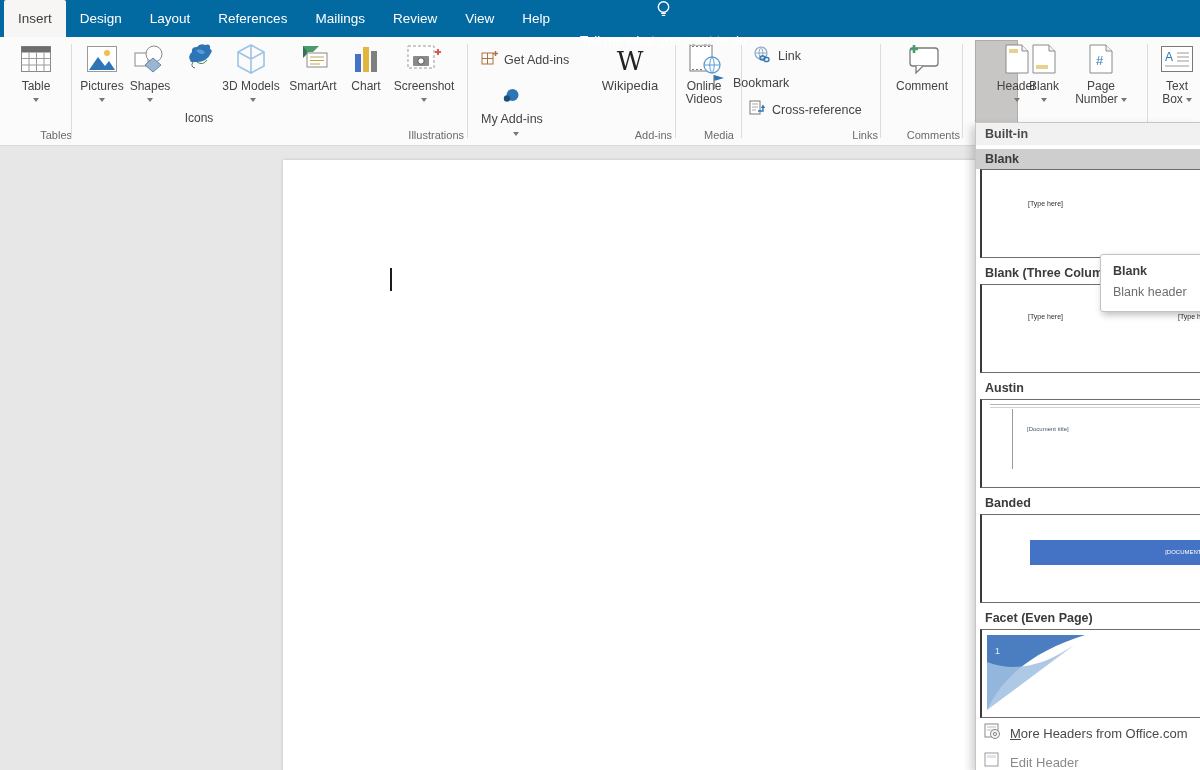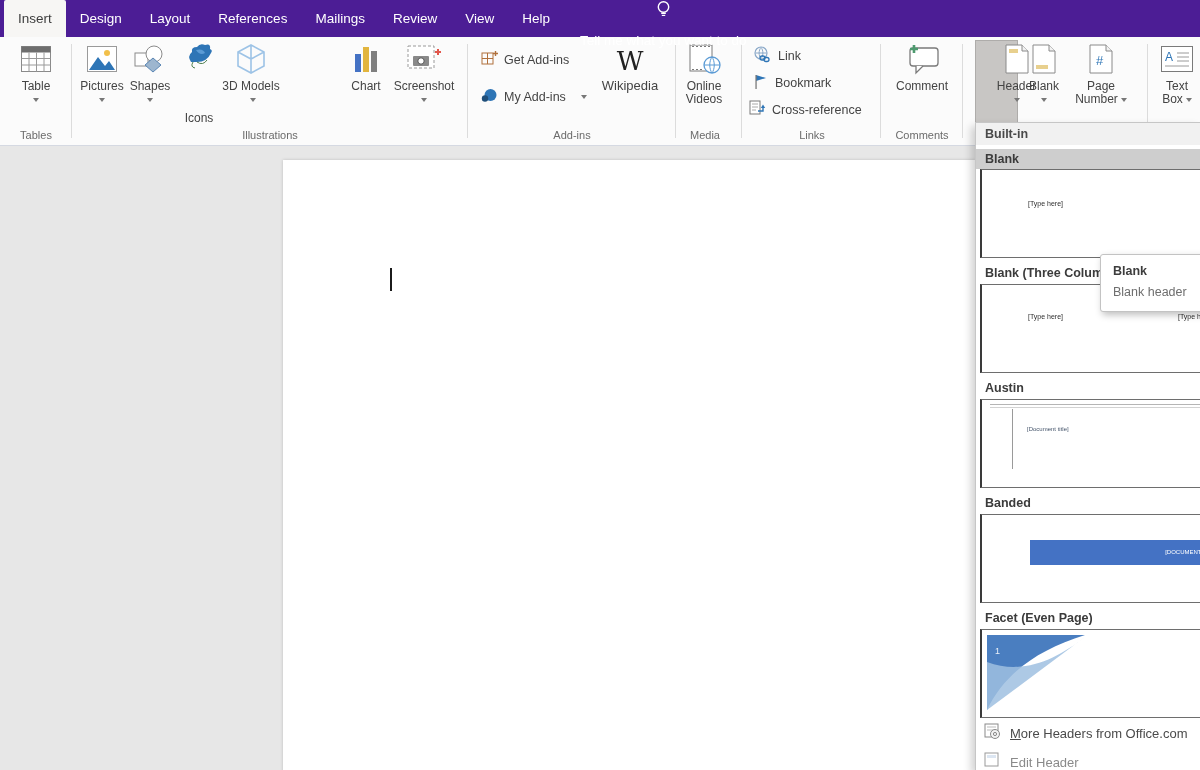--- a/index.html
+++ b/index.html
@@ -1,29 +1,29 @@
 <!DOCTYPE html>
 <html><head>
 <meta charset="utf-8">
 <style>
   * { margin:0; padding:0; box-sizing:border-box; }
   html,body { width:1200px; height:770px; }
   body { font-family:"Liberation Sans", sans-serif; overflow:hidden; background:#fff; }
   .stage { position:absolute; left:0; top:0; width:1200px; height:770px; overflow:hidden; background:#fff; }
 
   
-  .titlebar { position:absolute; left:0; top:0; width:1200px; height:37px; background:#4c1d95; display:flex; align-items:stretch; z-index:3; }
+  .titlebar { position:absolute; left:0; top:0; width:1200px; height:37px; background:#0369a1; display:flex; align-items:stretch; z-index:3; }
   .tab { color:#fff; font-size:13.5px; padding:0 14px; display:flex; align-items:center; white-space:nowrap; }
   .tab.active { background:#f7f6f4; color:#3d3d3d; margin-left:4px; border-radius:2px 2px 0 0; }
   .tellme { display:flex; align-items:center; gap:11px; color:#fff; font-size:13.5px; margin-left:16px; white-space:nowrap;flex-direction:column; }
 
   
   .ribbon { position:absolute; left:0; top:37px; width:1200px; height:109px; background:#fbfbfb; border-bottom:1px solid #d5d9e2; z-index:2; }
   .rsep { position:absolute; top:7px; height:94px; width:1px; background:#dcdcdc; }
-  .gname { position:absolute; bottom:4px; text-align:center; font-size:11px; color:#6b6b6b; }
+  .gname { position:absolute; bottom:4px; text-align:right; font-size:11px; color:#6b6b6b; }
   .bigbtn { position:absolute; top:3px; height:84px; display:flex; flex-direction:column; align-items:center; color:#444; font-size:12px; }
   .bigbtn .ic { height:38px; display:flex; align-items:center; justify-content:center; }
   .bigbtn .lbl { margin-top:2px; text-align:center; line-height:13px; }
   .bigbtn.pressed { background:#c8c6c4; box-shadow:inset 0 0 0 1px #aeacaa; }
   .smbtn { position:absolute; display:flex; align-items:center; gap:6px; font-size:12.5px; color:#444; white-space:nowrap; }
   .chev { width:0; height:0; border-left:3px solid transparent; border-right:3px solid transparent; border-top:4px solid #777; display:inline-block; }
   .chev.mt { margin-top:5px; }
   .chev.inline { margin-left:3px; margin-bottom:1px; }
   .wserif { font-family:"DejaVu Serif", serif; font-size:26px; color:#222; line-height:30px; }
 
@@ -128,20 +128,31 @@
       <span class="lbl">Icons</span>
     </div>
     <div class="bigbtn" style="left:222px; width:58px;">
       <span class="ic">
         <svg width="34" height="34" viewBox="0 0 34 34">
             <path d="M17 3 L30 10 L30 24 L17 31 L4 24 L4 10 Z M17 3 L17 17 M4 10 L17 17 L30 10 M17 31 L17 17" fill="none" stroke="#9dc3e6" stroke-width="1.6"></path>
           </svg>
       </span>
       <span class="lbl"><span>3D Models</span><span class="chev inline"></span></span>
     </div>
+    <div class="bigbtn" style="left:286px; width:54px;">
+      <span class="ic">
+        <svg width="36" height="30" viewBox="0 0 36 30">
+            <path d="M8 2 L24 2 L18 8 L8 8 Z" fill="#4e9a6f"></path>
+            <path d="M8 2 L8 14 L13 9 Z" fill="#35734f"></path>
+            <rect x="12" y="9" width="20" height="14" fill="#fff" stroke="#8a8a8a"></rect>
+            <path d="M15 13h14M15 16.5h14M15 20h10" stroke="#c5a44e"></path>
+          </svg>
+      </span>
+      <span class="lbl">SmartArt</span>
+    </div>
     <div class="bigbtn" style="left:346px; width:40px;">
       <span class="ic">
         <svg width="30" height="30" viewBox="0 0 30 30">
             <rect x="4" y="10" width="6" height="18" fill="#4472c4"></rect>
             <rect x="12" y="3" width="6" height="25" fill="#e2b53e"></rect>
             <rect x="20" y="7" width="6" height="21" fill="#7f7f7f"></rect>
           </svg>
       </span>
       <span class="lbl">Chart</span>
     </div>
@@ -163,21 +174,21 @@
     <div class="smbtn" style="left:481px; top:13px;">
       <span>
         <svg width="17" height="17" viewBox="0 0 17 17">
             <rect x="1" y="3" width="11" height="11" fill="none" stroke="#b0703c"></rect>
             <path d="M1 8.5h11M6.5 3v11" stroke="#b0703c"></path>
             <path d="M12 3.5h5M14.5 1v5" stroke="#b0703c" stroke-width="1.4"></path>
           </svg>
       </span>
       <span>Get Add-ins</span>
     </div>
-    <div class="smbtn" style="left:481px; top:51px;">
+    <div class="smbtn" style="left:481px; top:51px;flex-direction:column;">
       <span>
         <svg width="17" height="15" viewBox="0 0 17 15">
             <circle cx="9.5" cy="7" r="6" fill="#2e75b6"></circle>
             <circle cx="4" cy="10.5" r="3.2" fill="#1f4e79"></circle>
           </svg>
       </span>
       <span>My Add-ins</span>
       <span class="chev" style="margin-left:9px;"></span>
     </div>
     <div class="bigbtn" style="left:598px; width:64px; top:8px;">
@@ -205,21 +216,21 @@
       <span>
         <svg width="19" height="17" viewBox="0 0 19 17">
             <circle cx="8" cy="7" r="6" fill="none" stroke="#8aa8c8" stroke-width="1.2"></circle>
             <path d="M2.5 7h11M8 1.5c-2.5 2.5-2.5 8.5 0 11M8 1.5c2.5 2.5 2.5 8.5 0 11" fill="none" stroke="#8aa8c8"></path>
             <rect x="7" y="10" width="5" height="4" rx="2" fill="none" stroke="#2e75b6" stroke-width="1.3"></rect>
             <rect x="11" y="11.5" width="5" height="4" rx="2" fill="none" stroke="#2e75b6" stroke-width="1.3"></rect>
           </svg>
       </span>
       <span>Link</span>
     </div>
-    <div class="smbtn" style="left:753px; top:36px;">
+    <div class="smbtn" style="left:711px; top:36px;">
       <span>
         <svg width="16" height="17" viewBox="0 0 16 17">
             <path d="M3 2 L13 5 L3 8 Z" fill="#2e75b6"></path>
             <rect x="2.4" y="2" width="1.3" height="14" fill="#7a7a7a"></rect>
           </svg>
       </span>
       <span>Bookmark</span>
     </div>
     <div class="smbtn" style="left:748px; top:62px;">
       <span>

